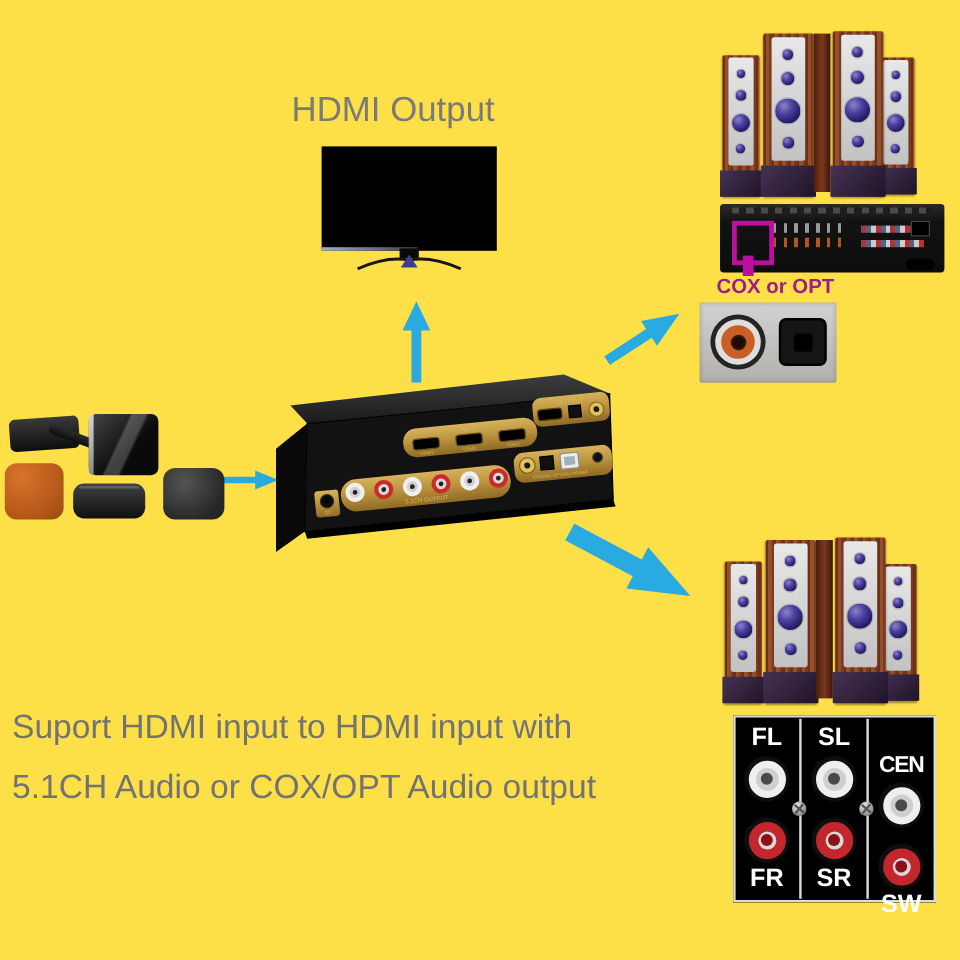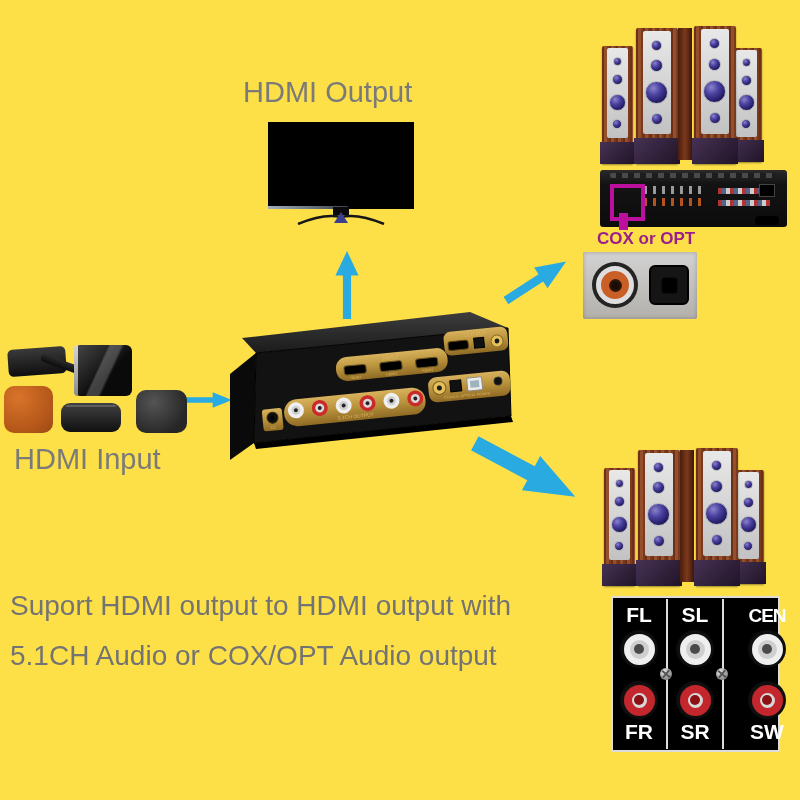--- a/index.html
+++ b/index.html
@@ -122,21 +122,20 @@
   .watermark{position:absolute;left:629px;top:513px;font-size:30px;color:#6e6e6e;opacity:.85;
       white-space:nowrap;z-index:6;}
   .ac3-caption{position:absolute;left:619px;top:757px;font-size:30px;color:#7a7a7a;white-space:nowrap;}
 </style>
 </head>
 <body>
 
 <div id="canvas">
 
   <div class="abs gray-heading" style="left:243px;top:76px;">HDMI Output</div>
-  <div class="abs gray-heading" style="left:14px;top:443px;">HDMI Input</div>
 
   <div class="tv-screen"></div>
   <div class="tv-neck"></div>
   <div class="tv-legs">
     <svg width="90" height="14" viewBox="0 0 90 14">
       <path d="M2,13 Q28,2 45,6" stroke="#15151a" stroke-width="2.5" fill="none"></path>
       <path d="M88,13 Q62,2 45,6" stroke="#15151a" stroke-width="2.5" fill="none"></path>
     </svg>
   </div>
   <div class="tv-pointer"></div>
@@ -371,35 +370,35 @@
             <div class="hole"></div>
           </div>
         </div>
       <div class="rca red" style="top:85px;">
           <div class="ring">
             <div class="hole"></div>
           </div>
         </div>
       <div class="ac3-label" style="top:124px;">FR</div>
     </div>
-    <div class="ac3-col" style="left:128px;">
+    <div class="ac3-col" style="left:112px;margin-top:22px;">
       <div class="ac3-label small" style="top:9px;">CEN</div>
       <div class="rca white" style="top:34px;">
           <div class="ring">
             <div class="hole"></div>
           </div>
         </div>
       <div class="rca red" style="top:85px;">
           <div class="ring">
             <div class="hole"></div>
           </div>
         </div>
       <div class="ac3-label" style="top:124px;">SW</div>
     </div>
 
     <div class="screw" style="left:49px;top:72px;"></div>
     <div class="screw" style="left:105px;top:72px;"></div>
   </div>
 
-  <div class="abs support-line" style="left:10px;top:590px;">Suport HDMI output to HDMI output with</div>
+  <div class="abs support-line" style="left:10px;top:590px;">Suport HDMI input to HDMI input with</div>
   <div class="abs support-line" style="left:10px;top:640px;">5.1CH Audio or COX/OPT Audio output</div>
 
 </div>
 
 </body></html>

